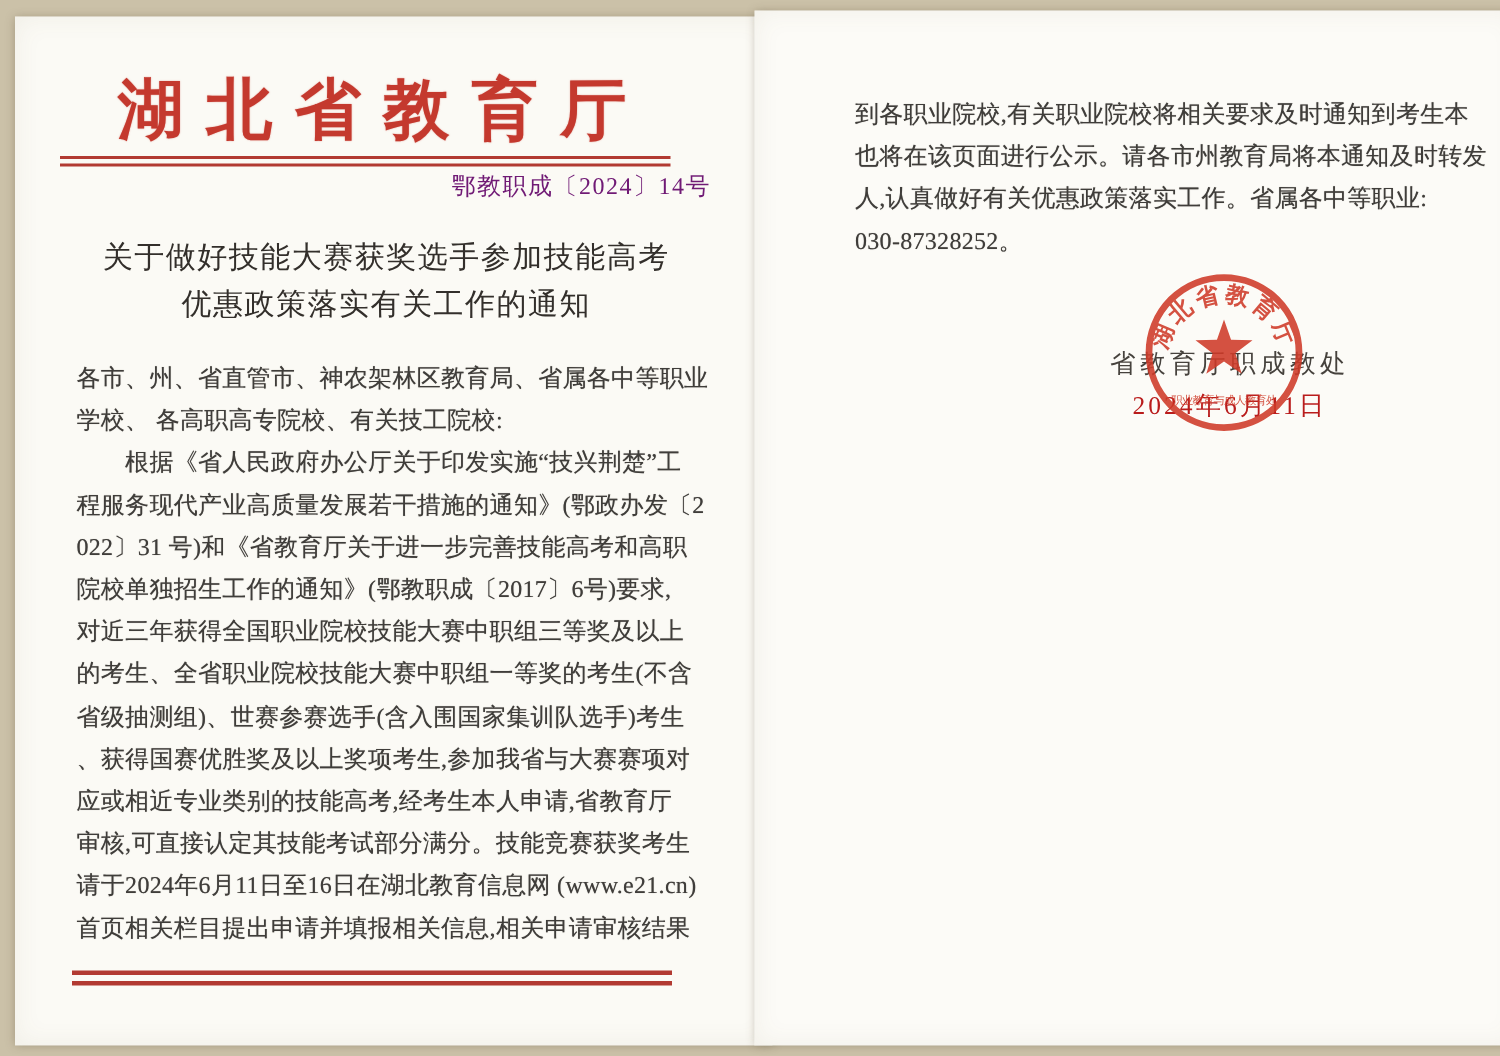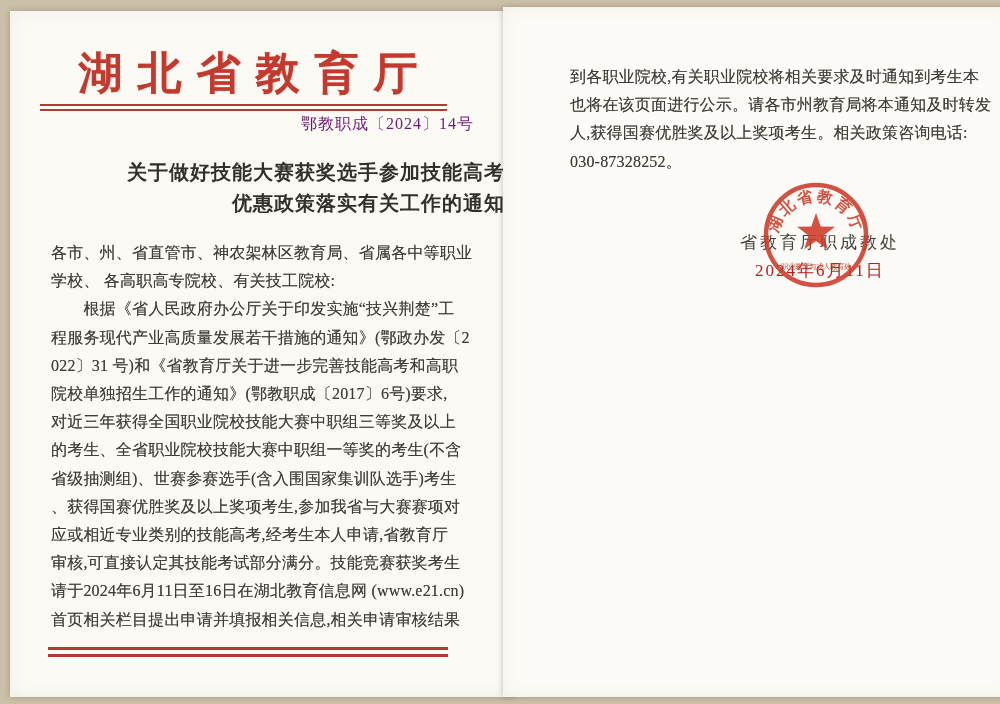--- a/index.html
+++ b/index.html
@@ -31,22 +31,22 @@
   .head-rule{
     position:absolute;top:93px;left:30px;width:407px;height:3px;
     border-top:2px solid #b23a32;border-bottom:2px solid #b23a32;
   }
   .doc-number{
     position:absolute;top:103px;right:41px;
     font-size:16px;color:#701a75;letter-spacing:1px;
   }
   .doc-title{
     position:absolute;top:146px;left:0;right:10px;
-    text-align:right;
-    font-size:20px;font-weight:bold;color:#332f2b;
+    text-align:center;
+    font-size:20px;font-weight:normal;color:#332f2b;
     line-height:31px;letter-spacing:1px;
   }
   .body-block{
     position:absolute;
     font-size:16px;color:#3f3d3a;
     line-height:28.2px;
     letter-spacing:.2px;
     white-space:pre;
     text-shadow:0 0 .5px rgba(60,55,48,.6);
   }
@@ -79,21 +79,21 @@
   <div class="doc-number">鄂教职成〔2024〕14号</div>
   <div class="doc-title">
       <div>关于做好技能大赛获奖选手参加技能高考</div>
       <div>优惠政策落实有关工作的通知</div>
     </div>
   <div class="body-block" id="p1-body"><div>各市、州、省直管市、神农架林区教育局、省属各中等职业</div><div>学校、 各高职高专院校、有关技工院校:</div><div>　　根据《省人民政府办公厅关于印发实施“技兴荆楚”工</div><div>程服务现代产业高质量发展若干措施的通知》(鄂政办发〔2</div><div>022〕31 号)和《省教育厅关于进一步完善技能高考和高职</div><div>院校单独招生工作的通知》(鄂教职成〔2017〕6号)要求,</div><div>对近三年获得全国职业院校技能大赛中职组三等奖及以上</div><div>的考生、全省职业院校技能大赛中职组一等奖的考生(不含</div><div>省级抽测组)、世赛参赛选手(含入围国家集训队选手)考生</div><div>、获得国赛优胜奖及以上奖项考生,参加我省与大赛赛项对</div><div>应或相近专业类别的技能高考,经考生本人申请,省教育厅</div><div>审核,可直接认定其技能考试部分满分。技能竞赛获奖考生</div><div>请于2024年6月11日至16日在湖北教育信息网 (www.e21.cn)</div><div>首页相关栏目提出申请并填报相关信息,相关申请审核结果</div></div>
   <div class="foot-rule"></div>
 </div>
 
 <div class="page" id="page-right">
-  <div class="body-block" id="p2-body"><div>到各职业院校,有关职业院校将相关要求及时通知到考生本</div><div>也将在该页面进行公示。请各市州教育局将本通知及时转发</div><div>人,获得国赛优胜奖及以上奖项考生。相关政策咨询电话:</div><div>030-87328252。</div></div>
+  <div class="body-block" id="p2-body"><div>到各职业院校,有关职业院校将相关要求及时通知到考生本</div><div>也将在该页面进行公示。请各市州教育局将本通知及时转发</div><div>人,认真做好有关优惠政策落实工作。省属各中等职业:</div><div>030-87328252。</div></div>
 
   <div class="signer">省教育厅职成教处</div>
   <div class="sign-date">2024年6月11日</div>
 
   <svg class="seal" viewBox="0 0 130 130" xmlns="http://www.w3.org/2000/svg">
     <defs>
       <path id="sealArc" d="M 30,86 A 38.5,38.5 0 1 1 100,86" fill="none"></path>
     </defs>
     <circle cx="65" cy="65" r="50" fill="none" stroke="#cf3a28" stroke-width="4.5"></circle>
     <polygon points="65,43 69.7,56.5 84,56.8 72.6,65.5 76.8,79.2 65,71 53.2,79.2 57.4,65.5 46,56.8 60.3,56.5" fill="#cf3a28"></polygon>

